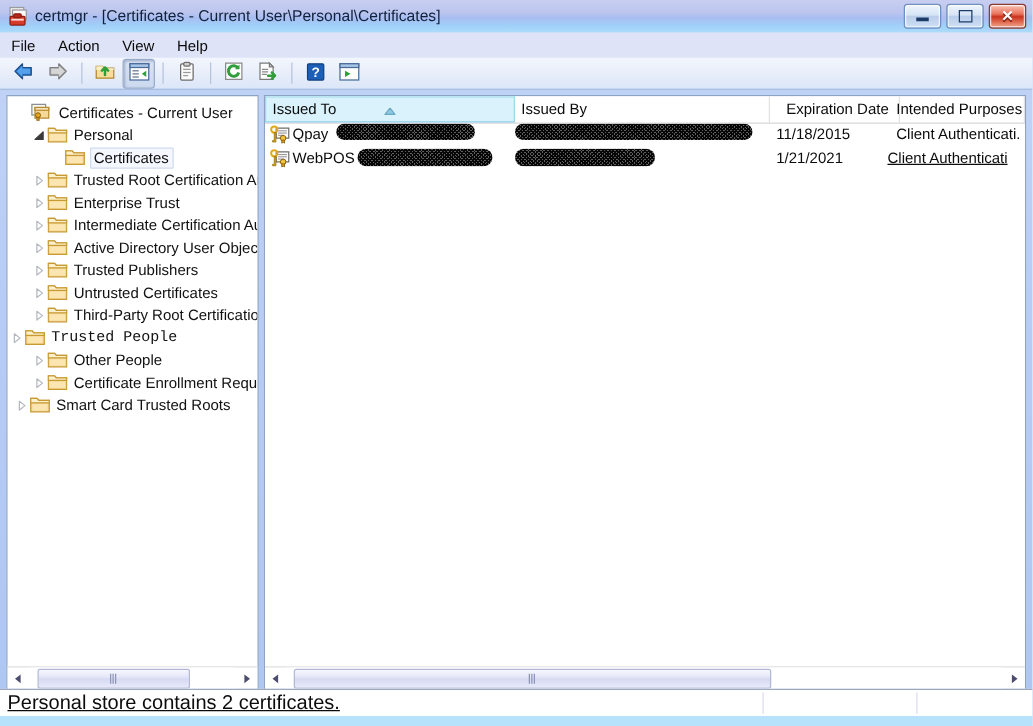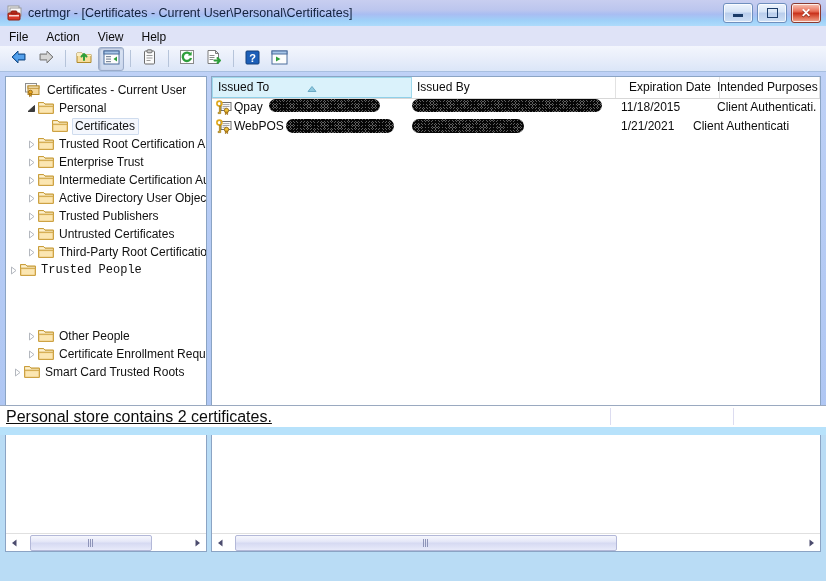--- a/index.html
+++ b/index.html
@@ -4,21 +4,21 @@
 <style>
   html,body{margin:0;padding:0;}
   body{
     width:826px;height:581px;overflow:hidden;
     font-family:"Liberation Sans", sans-serif;
     font-size:12px;
     background:#b9dcf5;
     -webkit-font-smoothing:none;
   }
   #app{
-    position:relative;width:826px;height:435px;
+    position:relative;width:826px;height:581px;
     background:linear-gradient(180deg,#c3d4f7 0%,#b8cdf5 40%,#aec6f3 100%);
     box-sizing:border-box;
   }
 
   
   .titlebar{
     position:absolute;left:0;top:0;width:826px;height:26px;
     background:linear-gradient(180deg,#c8cef0 0%,#bcc6ee 38%,#a9bdf2 55%,#9fd0f8 78%,#addbfb 100%);
     display:flex;align-items:center;
   }
@@ -425,21 +425,21 @@
                 <path d="M2.5 1 L7 4.5 L2.5 8 Z" fill="#ffffff" stroke="#b4b8bf" stroke-width="1" stroke-linejoin="round"></path>
               </svg>
             </span>
             <span class="ficon"><svg width="16" height="15" viewBox="0 0 16 15">
                 <path d="M0.6 2.6 L5.6 2.6 L7 4.2 L15.4 4.2 L15.4 13.4 L0.6 13.4 Z" fill="#f6d899" stroke="#c79a34" stroke-width="1"></path>
                 <path d="M0.6 2.6 L5.6 2.6 L7 4.2 L15.4 4.2 L15.4 6.2 L0.6 6.2 Z" fill="#fdf0cd" stroke="#c79a34" stroke-width="1"></path>
                 <rect x="2" y="7.4" width="12" height="5" fill="#fbe6b2"></rect>
               </svg></span>
             <span class="tlabel">Trusted People</span>
           </div>
-          <div class="tnode" style="padding-left: 18px; margin-top: 48px;">
+          <div class="tnode" style="padding-left: 18px;">
             <span class="twist">
               <svg width="9" height="9" viewBox="0 0 9 9">
                 <path d="M2.5 1 L7 4.5 L2.5 8 Z" fill="#ffffff" stroke="#b4b8bf" stroke-width="1" stroke-linejoin="round"></path>
               </svg>
             </span>
             <span class="ficon"><svg width="16" height="15" viewBox="0 0 16 15">
                 <path d="M0.6 2.6 L5.6 2.6 L7 4.2 L15.4 4.2 L15.4 13.4 L0.6 13.4 Z" fill="#f6d899" stroke="#c79a34" stroke-width="1"></path>
                 <path d="M0.6 2.6 L5.6 2.6 L7 4.2 L15.4 4.2 L15.4 6.2 L0.6 6.2 Z" fill="#fdf0cd" stroke="#c79a34" stroke-width="1"></path>
                 <rect x="2" y="7.4" width="12" height="5" fill="#fbe6b2"></rect>
               </svg></span>
@@ -530,21 +530,21 @@
                 <rect x="6.5" y="7.8" width="4.5" height="0.9" fill="#9a9a9a"></rect>
                 <circle cx="3.4" cy="3.6" r="2.5" fill="none" stroke="#e0a81a" stroke-width="1.6"></circle>
                 <path d="M3.4 6 L3.4 12.4 L2.1 12.4 L2.1 13.6 L4.7 13.6 L4.7 6 Z" fill="#e8b524" stroke="#9a7310" stroke-width="0.7"></path>
                 <circle cx="10.5" cy="10.5" r="2.2" fill="#f0c43a" stroke="#8a5f10" stroke-width="0.8"></circle>
                 <path d="M9.4 12.1 L9.4 14.6 L10.5 13.8 L11.6 14.6 L11.6 12.1 Z" fill="#e8a61f" stroke="#8a5f10" stroke-width="0.7"></path>
               </svg></span>
             <div class="cell cellname" style="left: 0px; width: 200px;">WebPOS</div>
             <div class="redact" style="left: 74px; top: 2px; width: 108px; height: 14px;"></div>
             <div class="redact" style="left: 200px; top: 2px; width: 112px; height: 14px;"></div>
             <div class="cell" style="left: 404px; width: 96px;">1/21/2021</div>
-            <div class="cell" style="left: 476px; width: 108px;">Client Authenticati</div>
+            <div class="cell" style="left: 493px; width: 108px; text-decoration: underline;">Client Authenticati</div>
           </div>
         </div>
       <div class="hscroll">
         <div class="sb-arrow left">
           <svg width="7" height="8" viewBox="0 0 7 8">
               <path d="M5.5 0.5 L1 4 L5.5 7.5 Z" fill="#4c4c6e"></path>
             </svg>
         </div>
         <div class="sb-track">
           <div class="sb-thumb" style="left:6px;width:380px;">

